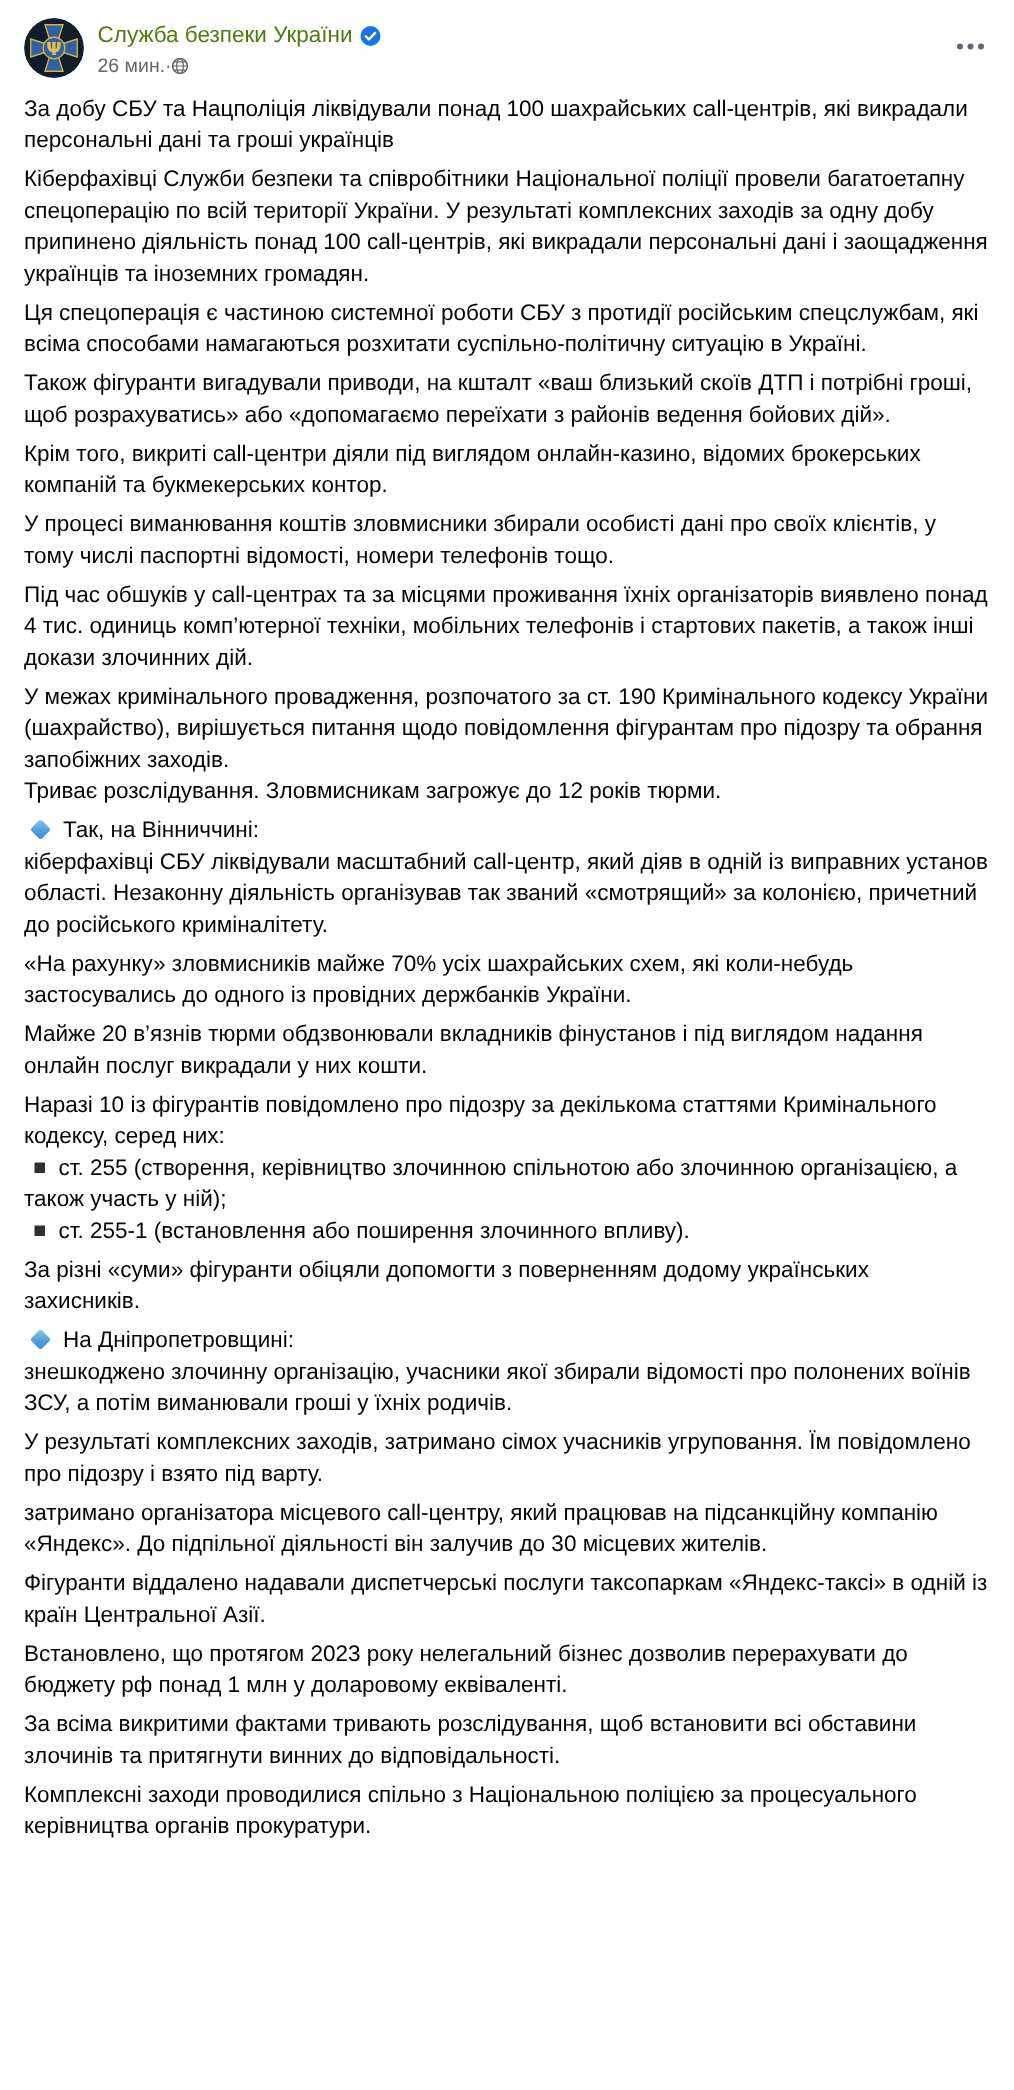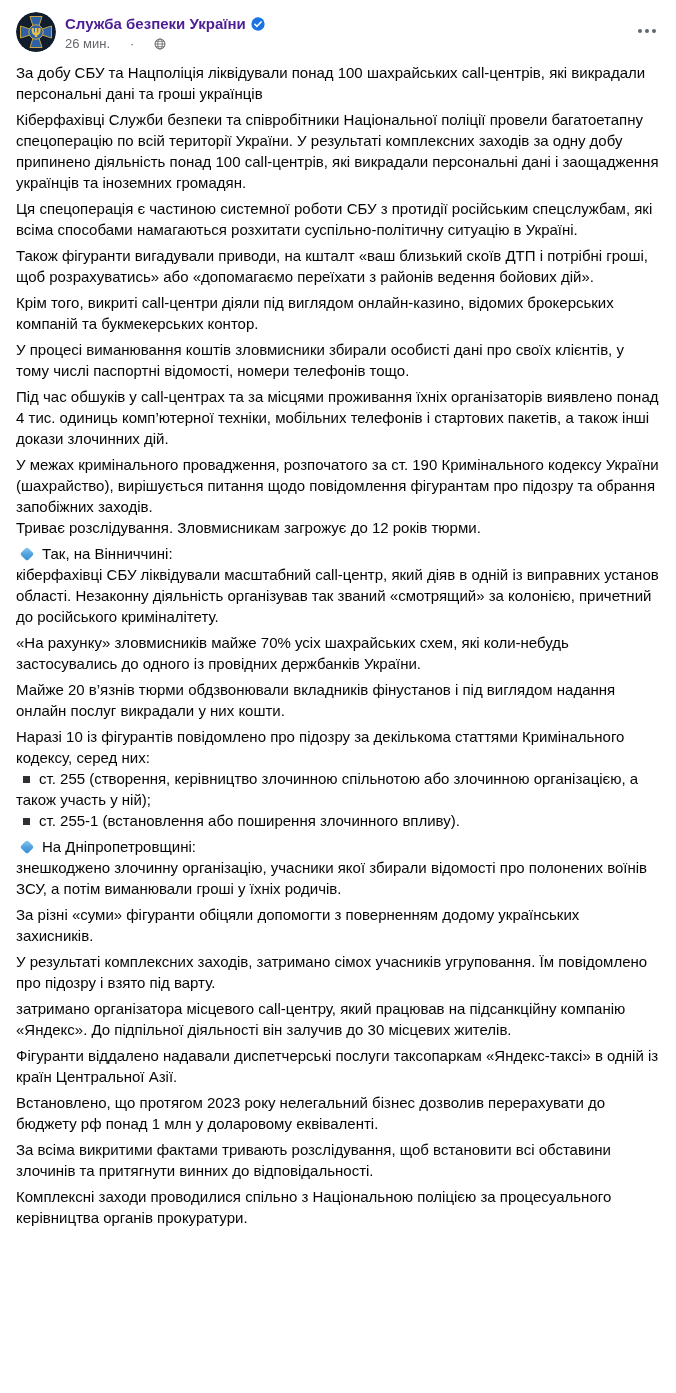--- a/index.html
+++ b/index.html
@@ -25,30 +25,30 @@
     border-radius:50%;
     flex:0 0 40px;
     margin-right:9px;
     cursor:pointer;
     overflow:hidden;
   }
   .header-meta { padding-top:2px; }
   .name-row { display:flex; align-items:center; gap:5px; }
   .page-name {
     font-size:15px;
-    font-weight:700;
-    color:#4c1d95;
+    font-weight:400;
+    color:#4d7c0f;
     cursor:pointer;
     line-height:19px;
   }
   .verified { display:inline-flex; width:14px; height:14px; }
   .sub-row {
     display:flex;
     align-items:center;
-    gap:20px;
+    gap:0;
     margin-top:3px;
     font-size:13px;
     color:#65676b;
     line-height:16px;
   }
   .sep-dot { color:#65676b; }
   .globe { display:inline-flex; width:12px; height:12px; }
   .more-btn {
     position:absolute;
     right:16px; top:20px;
@@ -184,27 +184,27 @@
       </div>
       <div class="para">
         <div class="pline"><span>Майже 20 в’язнів тюрми обдзвонювали вкладників фінустанов і під виглядом надання онлайн послуг викрадали у них кошти.</span></div>
       </div>
       <div class="para">
         <div class="pline"><span>Наразі 10 із фігурантів повідомлено про підозру за декількома статтями Кримінального кодексу, серед них:</span></div>
         <div class="pline"><span class="marker square"></span><span>ст. 255 (створення, керівництво злочинною спільнотою або злочинною організацією, а також участь у ній);</span></div>
         <div class="pline"><span class="marker square"></span><span>ст. 255-1 (встановлення або поширення злочинного впливу).</span></div>
       </div>
       <div class="para">
+        <div class="pline"><span>За різні «суми» фігуранти обіцяли допомогти з поверненням додому українських захисників.</span></div>
+      </div>
+      <div class="para">
         <div class="pline"><span class="marker diamond"></span><span>На Дніпропетровщині:</span></div>
         <div class="pline"><span>знешкоджено злочинну організацію, учасники якої збирали відомості про полонених воїнів ЗСУ, а потім виманювали гроші у їхніх родичів.</span></div>
       </div>
       <div class="para">
-        <div class="pline"><span>За різні «суми» фігуранти обіцяли допомогти з поверненням додому українських захисників.</span></div>
-      </div>
-      <div class="para">
         <div class="pline"><span>У результаті комплексних заходів, затримано сімох учасників угруповання. Їм повідомлено про підозру і взято під варту.</span></div>
       </div>
       <div class="para">
         <div class="pline"><span>затримано організатора місцевого call-центру, який працював на підсанкційну компанію «Яндекс». До підпільної діяльності він залучив до 30 місцевих жителів.</span></div>
       </div>
       <div class="para">
         <div class="pline"><span>Фігуранти віддалено надавали диспетчерські послуги таксопаркам «Яндекс-таксі» в одній із країн Центральної Азії.</span></div>
       </div>
       <div class="para">
         <div class="pline"><span>Встановлено, що протягом 2023 року нелегальний бізнес дозволив перерахувати до бюджету рф понад 1 млн у доларовому еквіваленті.</span></div>

